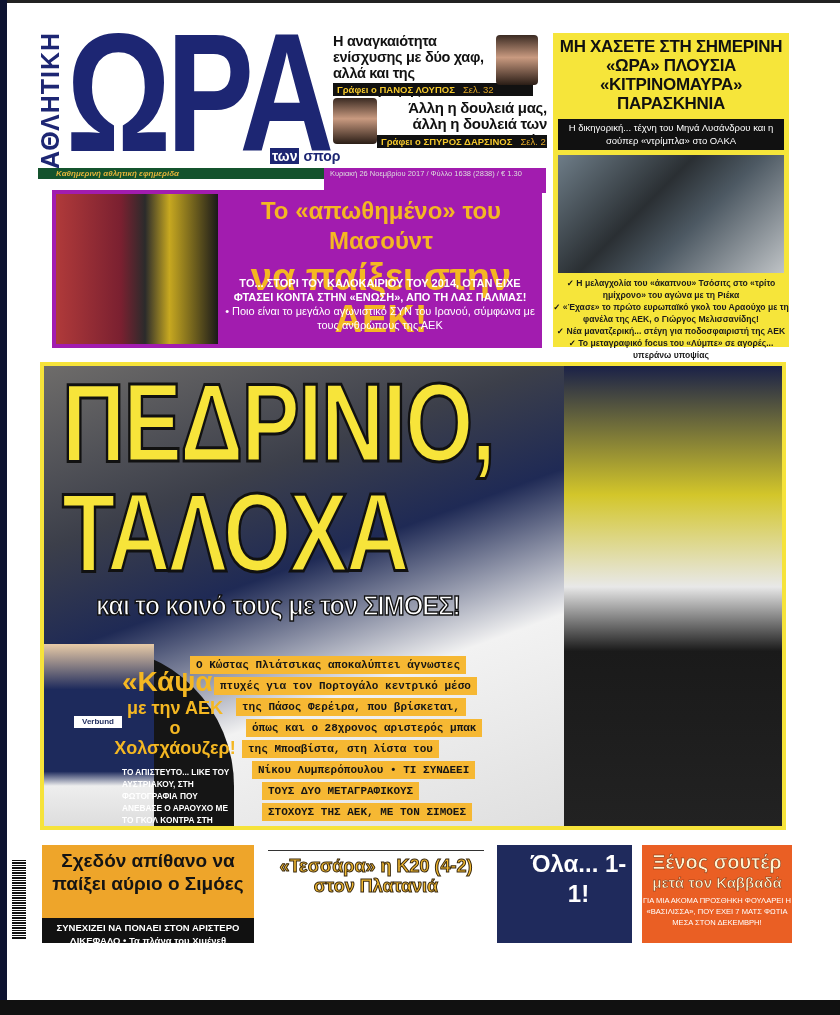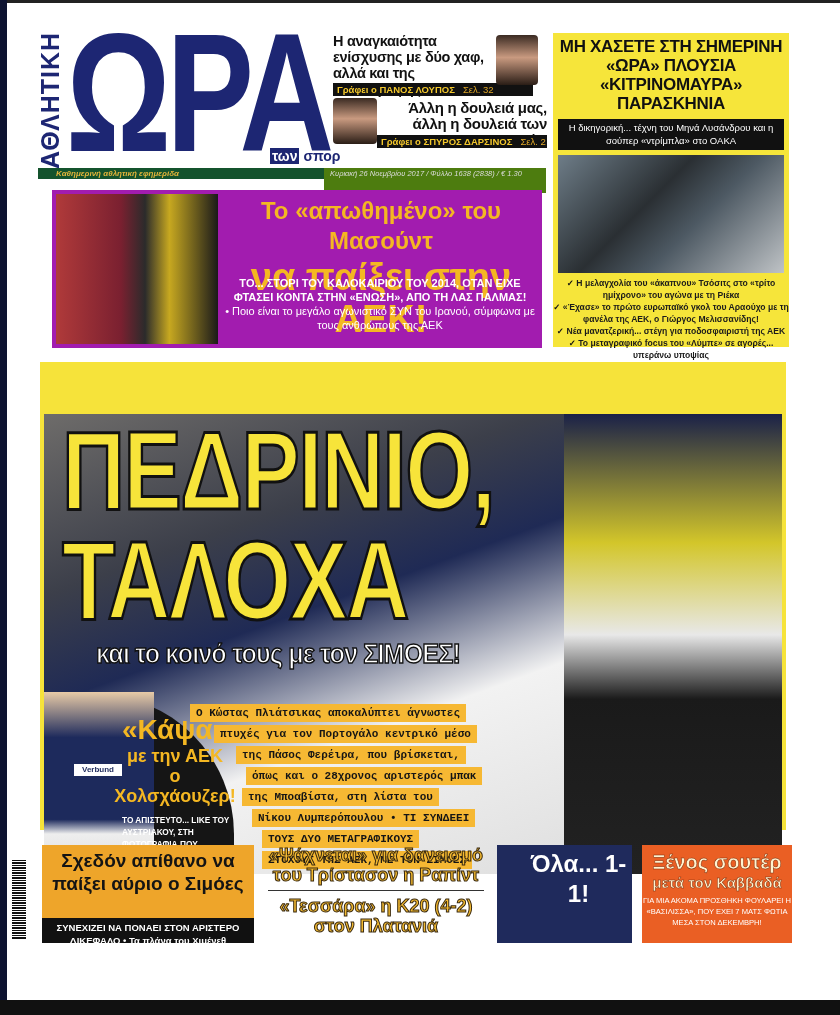--- a/index.html
+++ b/index.html
@@ -8,21 +8,21 @@
   .edge-bottom{position:absolute;left:0;top:1000px;width:840px;height:15px;background:#111;}
   .edge-top{position:absolute;left:0;top:0;width:840px;height:3px;background:#222;}
   .abs{position:absolute;}
   
   .vert-title{left:38px;top:36px;width:26px;height:128px;display:flex;align-items:center;justify-content:center;}
   .vert-title span{transform:rotate(-90deg);white-space:nowrap;color:#1d2673;font-weight:bold;font-size:25px;font-family:"Liberation Sans",sans-serif;letter-spacing:1px;}
   .logo{left:66px;top:18px;color:#1d2673;font-family:"Liberation Sans",sans-serif;font-weight:bold;font-size:168px;line-height:150px;letter-spacing:-6px;transform:scaleX(0.78);transform-origin:left top;}
   .logo-sub{left:270px;top:148px;font-size:14px;font-weight:bold;color:#1d2673;}
   .logo-sub b{background:#1d2673;color:#fff;padding:0 2px;}
   .tagline{left:38px;top:168px;width:286px;height:11px;background:#14532d;color:#e3b43a;font-size:8px;font-weight:bold;font-style:italic;line-height:11px;padding-left:18px;box-sizing:border-box;}
-  .dateline{left:324px;top:168px;width:222px;height:25px;background:#4d7c0f;color:#ddd;font-size:7.5px;line-height:11px;padding-left:6px;box-sizing:border-box;white-space:nowrap;font-style:italic;}
+  .dateline{left:324px;top:168px;width:222px;height:25px;background:#a21caf;color:#ddd;font-size:7.5px;line-height:11px;padding-left:6px;box-sizing:border-box;white-space:nowrap;}
   
   .col-head{font-family:"Liberation Sans",sans-serif;font-weight:bold;color:#111;line-height:16px;font-size:14.5px;letter-spacing:-0.3px;}
   .byline{background:#111;color:#f4c82c;font-size:9.5px;font-weight:bold;padding:1px 4px;white-space:nowrap;}
   .byline .page{color:#e0a828;margin-left:8px;font-weight:normal;}
   .face{background:linear-gradient(#3a2a22,#c99a80 45%,#2a1d16);border-radius:4px;}
   
   .promo{left:553px;top:33px;width:236px;height:314px;background:#f6e53a;}
   .promo-head{text-align:center;font-weight:bold;color:#111;font-size:17px;line-height:19px;letter-spacing:-0.3px;margin-top:4px;}
   .promo-sub{margin:6px 5px 0;background:#111;color:#fff;font-size:9.5px;text-align:center;line-height:12.5px;padding:3px 2px;}
   .promo-photo{margin:5px 5px 0;height:118px;background:linear-gradient(135deg,#6e7d88,#2a2f33 40%,#4d5963 60%,#bfc3c6);position:relative;}
@@ -30,21 +30,21 @@
   .promo-list .chk{color:#111;}
   
   .massoud{left:52px;top:190px;width:490px;height:158px;background:#a21caf;}
   .massoud-photo{position:absolute;left:4px;top:4px;width:162px;height:150px;background:linear-gradient(90deg,#b03a3a,#7a2030 40%,#2b2b2b 55%,#c7a820 70%,#1a1a1a);}
   .massoud-title{position:absolute;left:170px;top:6px;width:318px;text-align:center;color:#f4b722;font-weight:bold;}
   .massoud-title .l1{font-size:24px;line-height:30px;}
   .massoud-title .l2{font-size:38px;line-height:42px;}
   .massoud-body{position:absolute;left:168px;top:86px;width:320px;text-align:center;color:#fff;font-size:11px;line-height:14px;font-weight:bold;}
   
   .main{left:40px;top:362px;width:746px;height:468px;background:#f6e33a;}
-  .main-inner{position:absolute;left:4px;top:4px;width:738px;height:460px;background:linear-gradient(160deg,#6e6c6a 0%,#3c3f4a 25%,#1f2a55 40%,#f2f2f2 60%,#d8d8d8 100%);overflow:hidden;margin-top:48px;}
+  .main-inner{position:absolute;left:4px;top:4px;width:738px;height:460px;background:linear-gradient(160deg,#6e6c6a 0%,#3c3f4a 25%,#1f2a55 40%,#f2f2f2 60%,#d8d8d8 100%);overflow:hidden;}
   .main-h1{position:absolute;left:18px;top:2px;font-size:112px;line-height:110px;font-weight:bold;color:#f7e43a;-webkit-text-stroke:3px #111;letter-spacing:-2px;transform:scaleX(0.78);transform-origin:left top;white-space:nowrap;}
   .main-h2{position:absolute;left:52px;top:224px;font-size:28px;font-weight:bold;color:#fff;-webkit-text-stroke:1.5px #111;letter-spacing:-1px;transform:scaleX(0.9);transform-origin:left top;white-space:nowrap;}
   .players{position:absolute;left:520px;top:0;width:218px;height:460px;background:linear-gradient(180deg,#1a2148 0%,#d3c62a 28%,#e8e8e8 48%,#1a1a1a 62%,#222 100%);}
   .holz-panel{position:absolute;left:0;top:280px;width:190px;height:180px;background:#151515;border-top-right-radius:140px;}
   .holz-photo{position:absolute;left:0;top:278px;width:110px;height:182px;background:linear-gradient(180deg,#e8cba7 0%,#1d2a5c 25%,#1d2a5c 70%,#eee 78%,#ddd 100%);}
   .holz-title{position:absolute;left:70px;top:300px;text-align:center;color:#f4b722;font-weight:bold;width:122px;}
   .holz-title .t1{font-size:28px;line-height:32px;}
   .holz-title .t2{font-size:18px;line-height:20px;}
   .holz-body{position:absolute;left:78px;top:400px;color:#fff;font-size:8.3px;line-height:12px;font-weight:bold;}
   .strips{position:absolute;left:146px;top:290px;width:400px;font-family:Liberation Mono, monospace;}
@@ -146,21 +146,20 @@
 </div>
 
 <div class="abs barcode"></div>
 
 <div class="abs b1">
   <div class="t">Σχεδόν απίθανο να παίξει αύριο ο Σιμόες</div>
   <div class="s">ΣΥΝΕΧΙΖΕΙ ΝΑ ΠΟΝΑΕΙ ΣΤΟΝ ΑΡΙΣΤΕΡΟ ΔΙΚΕΦΑΛΟ • Τα πλάνα του Χιμένεθ</div>
 </div>
 
 <div class="abs b2">
-  <div class="t">«Ψάχνεται» για δανεισμό του Τρίστασον η Ραπίντ</div>
   <hr>
   <div class="t">«Τεσσάρα» η Κ20 (4-2) στον Πλατανιά</div>
 </div>
 
 <div class="abs b3">
   <div class="t">Όλα... 1-1!</div>
 </div>
 
 <div class="abs b4">
   <div class="t1">Ξένος σουτέρ</div>

